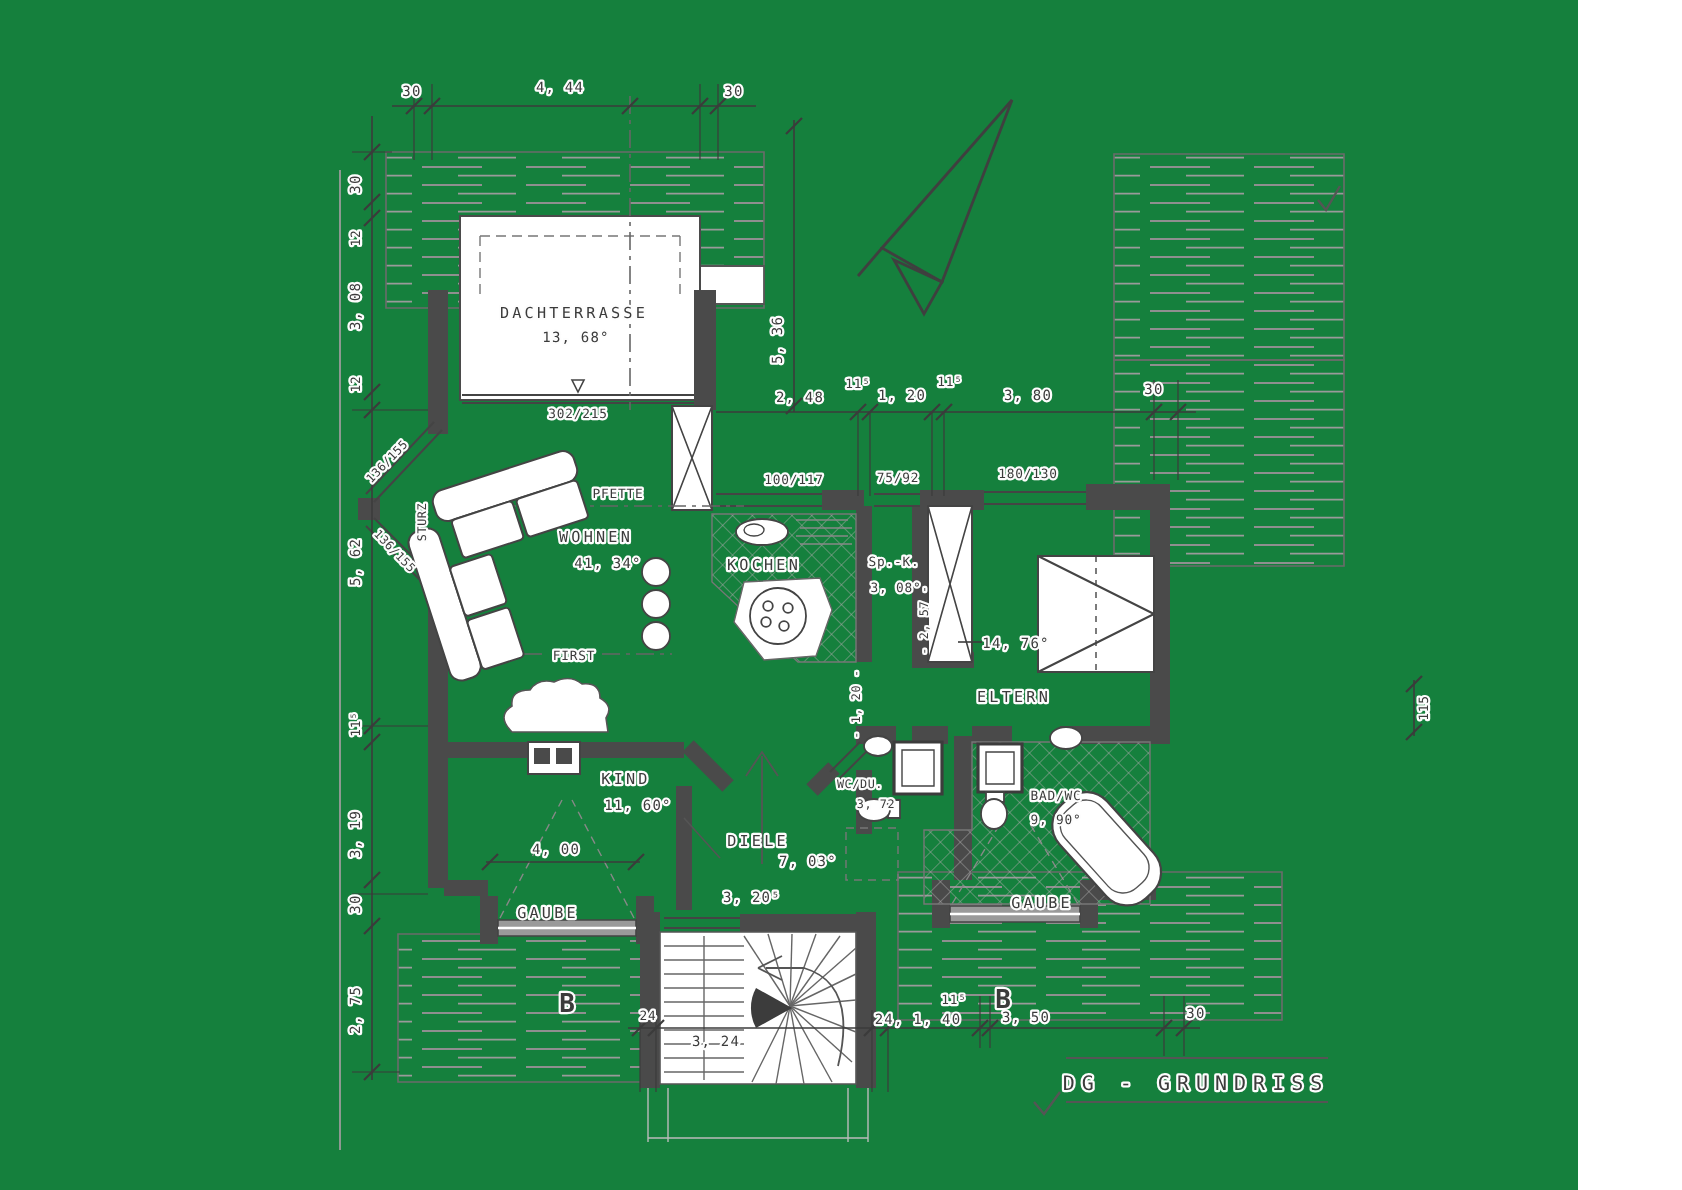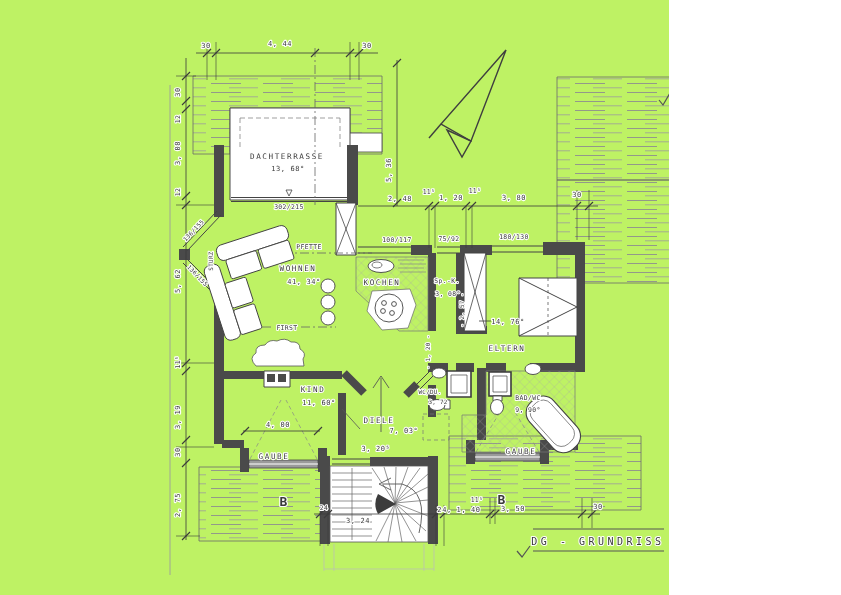--- a/index.html
+++ b/index.html
@@ -1,16 +1,16 @@
 <!DOCTYPE html>
 <html><head>
 <meta charset="utf-8">
 <style>
   html,body{margin:0;padding:0;background:#ffffff;}
-  .page{position:relative;width:669px;height:595px;background:#bef264;overflow:hidden;
+  .page{position:relative;width:789px;height:595px;background:#15803d;overflow:hidden;
         font-family:"DejaVu Sans Mono", monospace;}
   svg text{fill:#3b3b3b;font-family:"DejaVu Sans Mono", monospace;
            paint-order:stroke;stroke:#fdfdfd;stroke-width:2.2px;stroke-linejoin:round;}
   svg .t7{font-size:7px;letter-spacing:0.6px;}
   svg .t65{font-size:6.4px;letter-spacing:0.4px;}
   svg .t75{font-size:7.6px;letter-spacing:1.6px;}
   svg .t6{font-size:5.9px;letter-spacing:0.3px;}
   svg .tB{font-size:13px;font-weight:bold;letter-spacing:1px;}
   svg .tTitle{font-size:10px;letter-spacing:3.5px;}
   svg line,svg path,svg rect,svg ellipse,svg circle,svg polyline,svg polygon{vector-effect:non-scaling-stroke;}

